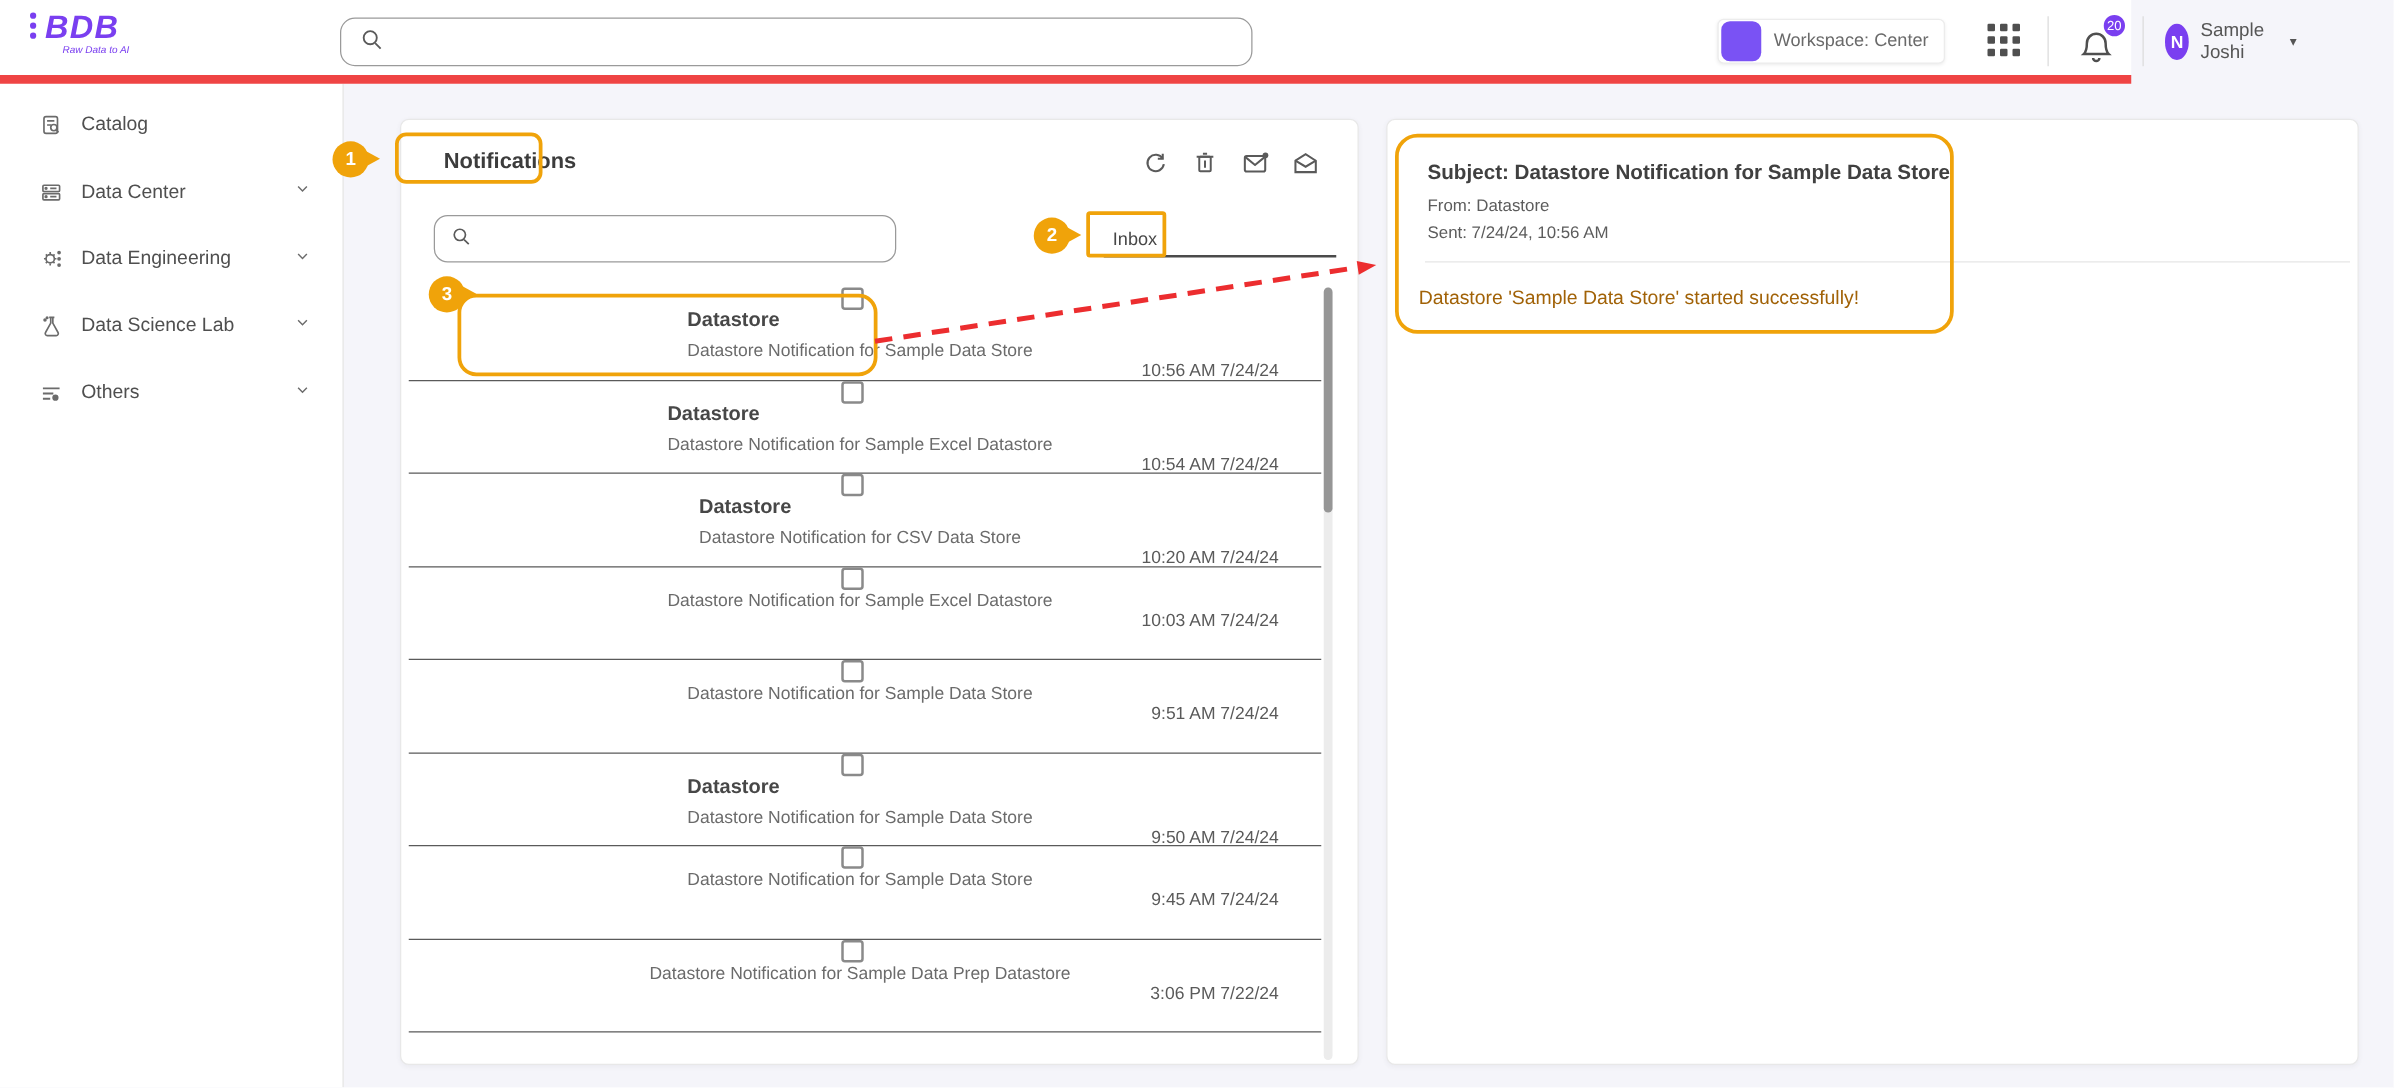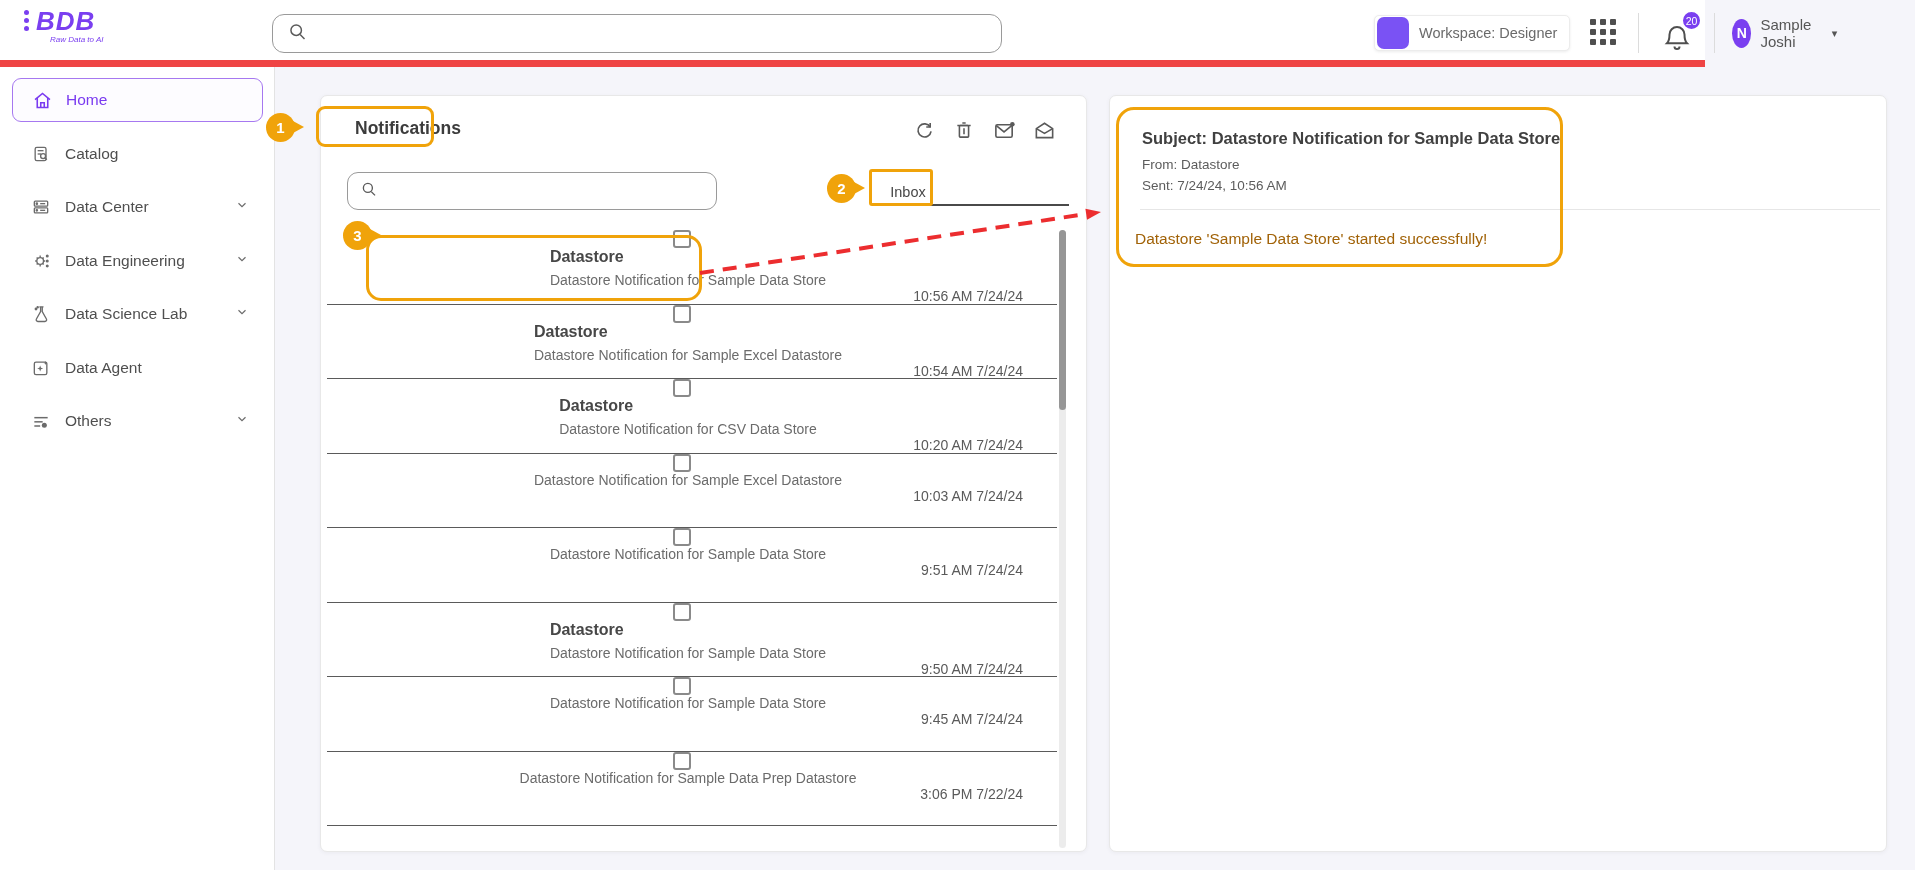--- a/index.html
+++ b/index.html
@@ -106,21 +106,21 @@
         <svg width="21" height="21" viewBox="0 0 24 24" fill="none" stroke="#5a5a5a" stroke-width="1.7">
             <circle cx="10.5" cy="10.5" r="6"></circle>
             <line x1="15" y1="15.5" x2="20" y2="20.5"></line>
           </svg>
       </span>
       <input type="text" value="" placeholder="" style="">
     </div>
 
     <div class="ws-chip">
       <div class="ws-square"></div>
-      <div class="ws-label">Workspace: Designer</div>
+      <div class="ws-label">Workspace: Center</div>
     </div>
 
     <div class="grid-icon">
       <i></i>
         <i></i>
         <i></i>
         <i></i>
         <i></i>
         <i></i>
         <i></i>
@@ -143,30 +143,20 @@
     <div class="user-wrap">
       <div class="avatar">N</div>
       <div class="user-name">Sample Joshi</div>
       <div class="user-caret">▾</div>
     </div>
   </div>
 
   <div class="sidebar">
     <div class="side-list">
 
-      <div class="side-item active">
-        <span class="s-icon">
-          <svg width="21" height="21" viewBox="0 0 24 24" fill="none" stroke="#7a3bf0" stroke-width="1.8">
-              <path d="M3.5 11 L12 4 L20.5 11"></path>
-              <path d="M6 9.2 V20 H18 V9.2"></path>
-              <path d="M10 20 V14.5 H14 V20"></path>
-            </svg>
-        </span>
-        <span class="s-label">Home</span>
-      </div>
 
       <div class="side-item">
         <span class="s-icon">
           <svg width="20" height="20" viewBox="0 0 24 24" fill="none" stroke="#6b6b6b" stroke-width="1.6">
               <rect x="5" y="4" width="13" height="16" rx="2"></rect>
               <line x1="8" y1="8" x2="15" y2="8"></line>
               <line x1="8" y1="12" x2="12" y2="12"></line>
               <circle cx="14.5" cy="14.5" r="3"></circle>
               <line x1="16.6" y1="16.6" x2="19" y2="19"></line>
             </svg>
@@ -222,30 +212,20 @@
         <span class="s-label">Data Science Lab</span>
         <span class="chev">
           <svg width="14" height="14" viewBox="0 0 24 24" fill="none" stroke="#6b6b6b" stroke-width="2">
               <polyline points="6,9 12,15 18,9"></polyline>
             </svg>
         </span>
       </div>
 
 
 
-      <div class="side-item">
-        <span class="s-icon">
-          <svg width="20" height="20" viewBox="0 0 24 24" fill="none" stroke="#6b6b6b" stroke-width="1.6">
-              <rect x="4" y="5" width="15" height="15" rx="2"></rect>
-              <path d="M11 9 l1 2.6 2.6 1 -2.6 1 -1 2.6 -1-2.6 -2.6-1 2.6-1 Z" fill="#6b6b6b" stroke="none"></path>
-              <path d="M17.5 3.5 l0.7 1.8 1.8 0.7 -1.8 0.7 -0.7 1.8 -0.7-1.8 -1.8-0.7 1.8-0.7 Z" fill="#6b6b6b" stroke="none"></path>
-            </svg>
-        </span>
-        <span class="s-label">Data Agent</span>
-      </div>
 
       <div class="side-item">
         <span class="s-icon">
           <svg width="20" height="20" viewBox="0 0 24 24" fill="none" stroke="#6b6b6b" stroke-width="1.8">
               <line x1="4" y1="8" x2="20" y2="8"></line>
               <line x1="4" y1="13" x2="14" y2="13"></line>
               <line x1="4" y1="18" x2="11" y2="18"></line>
               <circle cx="16" cy="17" r="3" fill="#6b6b6b" stroke="none"></circle>
             </svg>
         </span>

